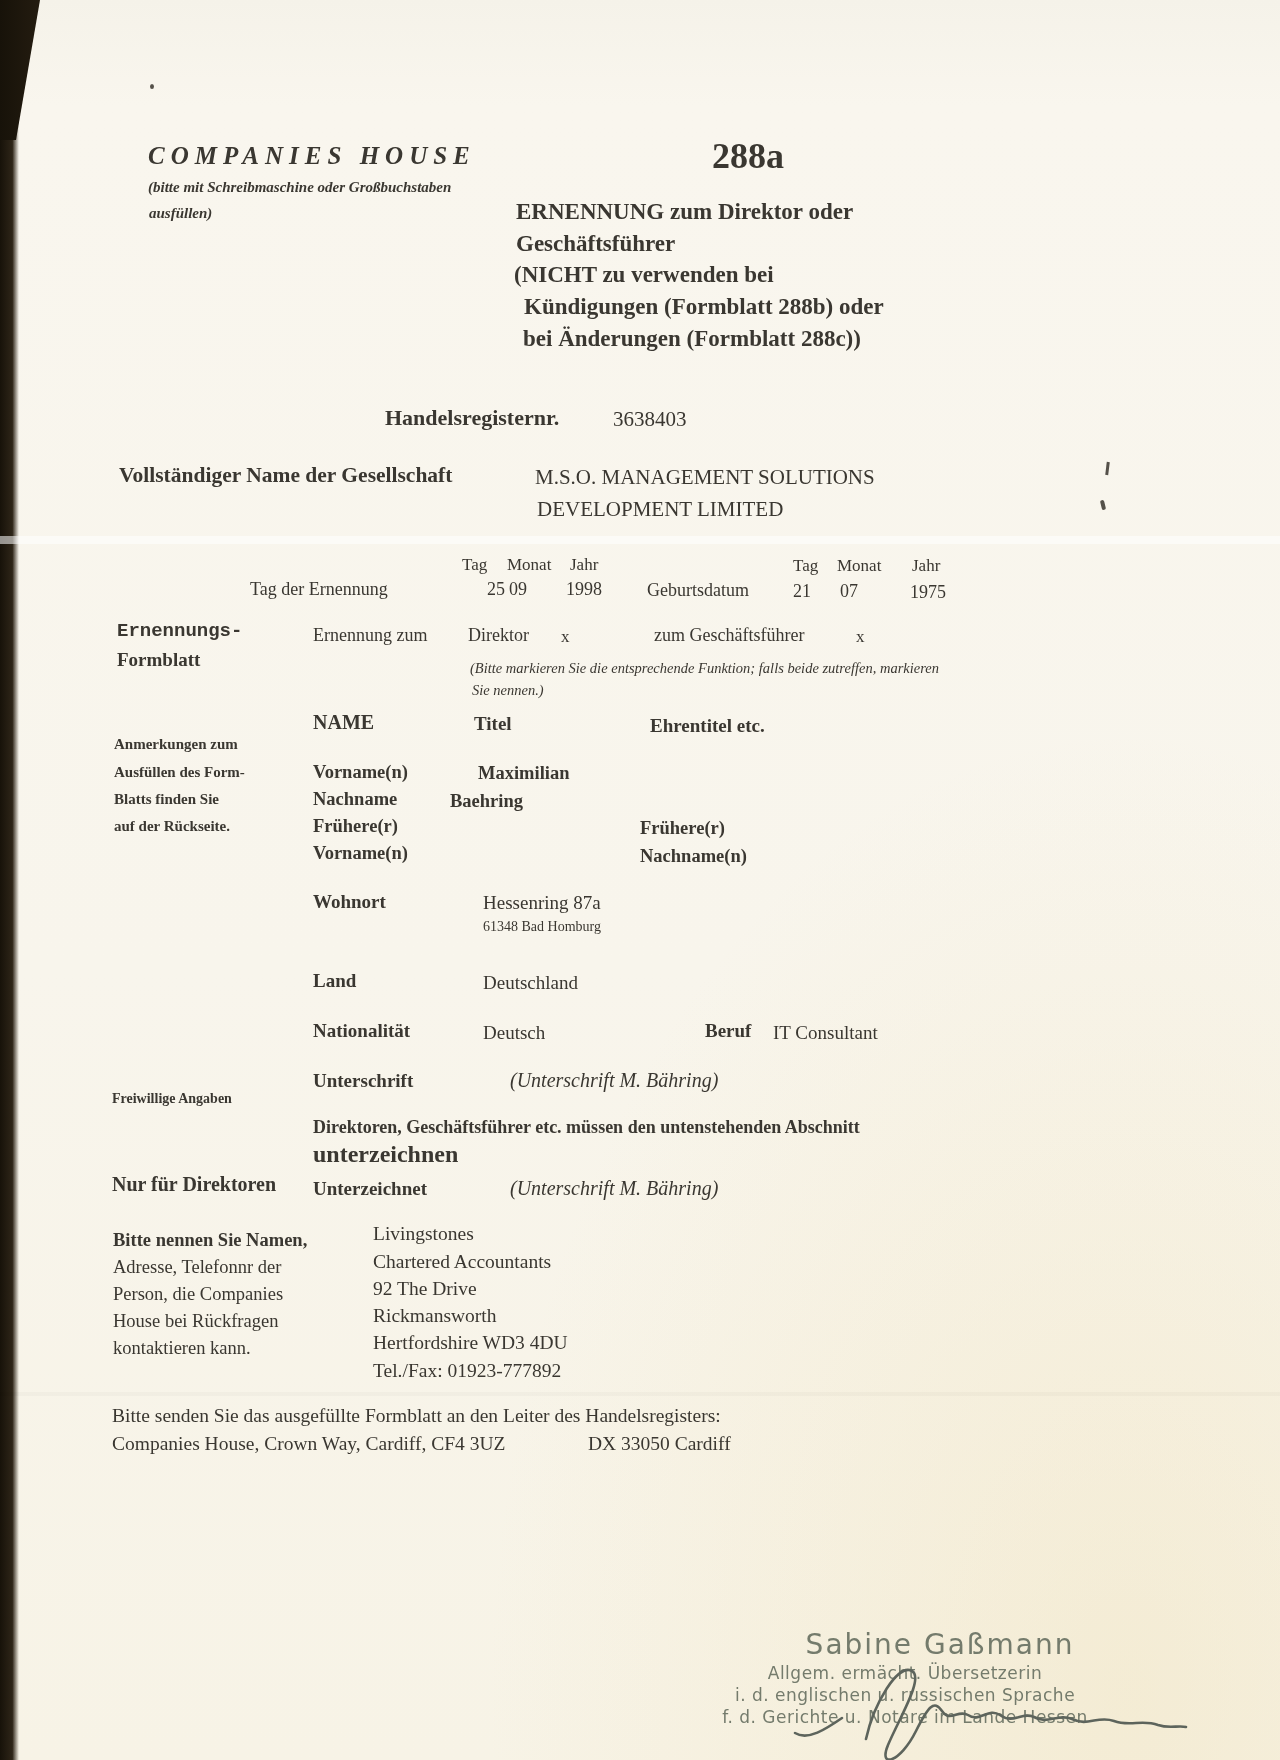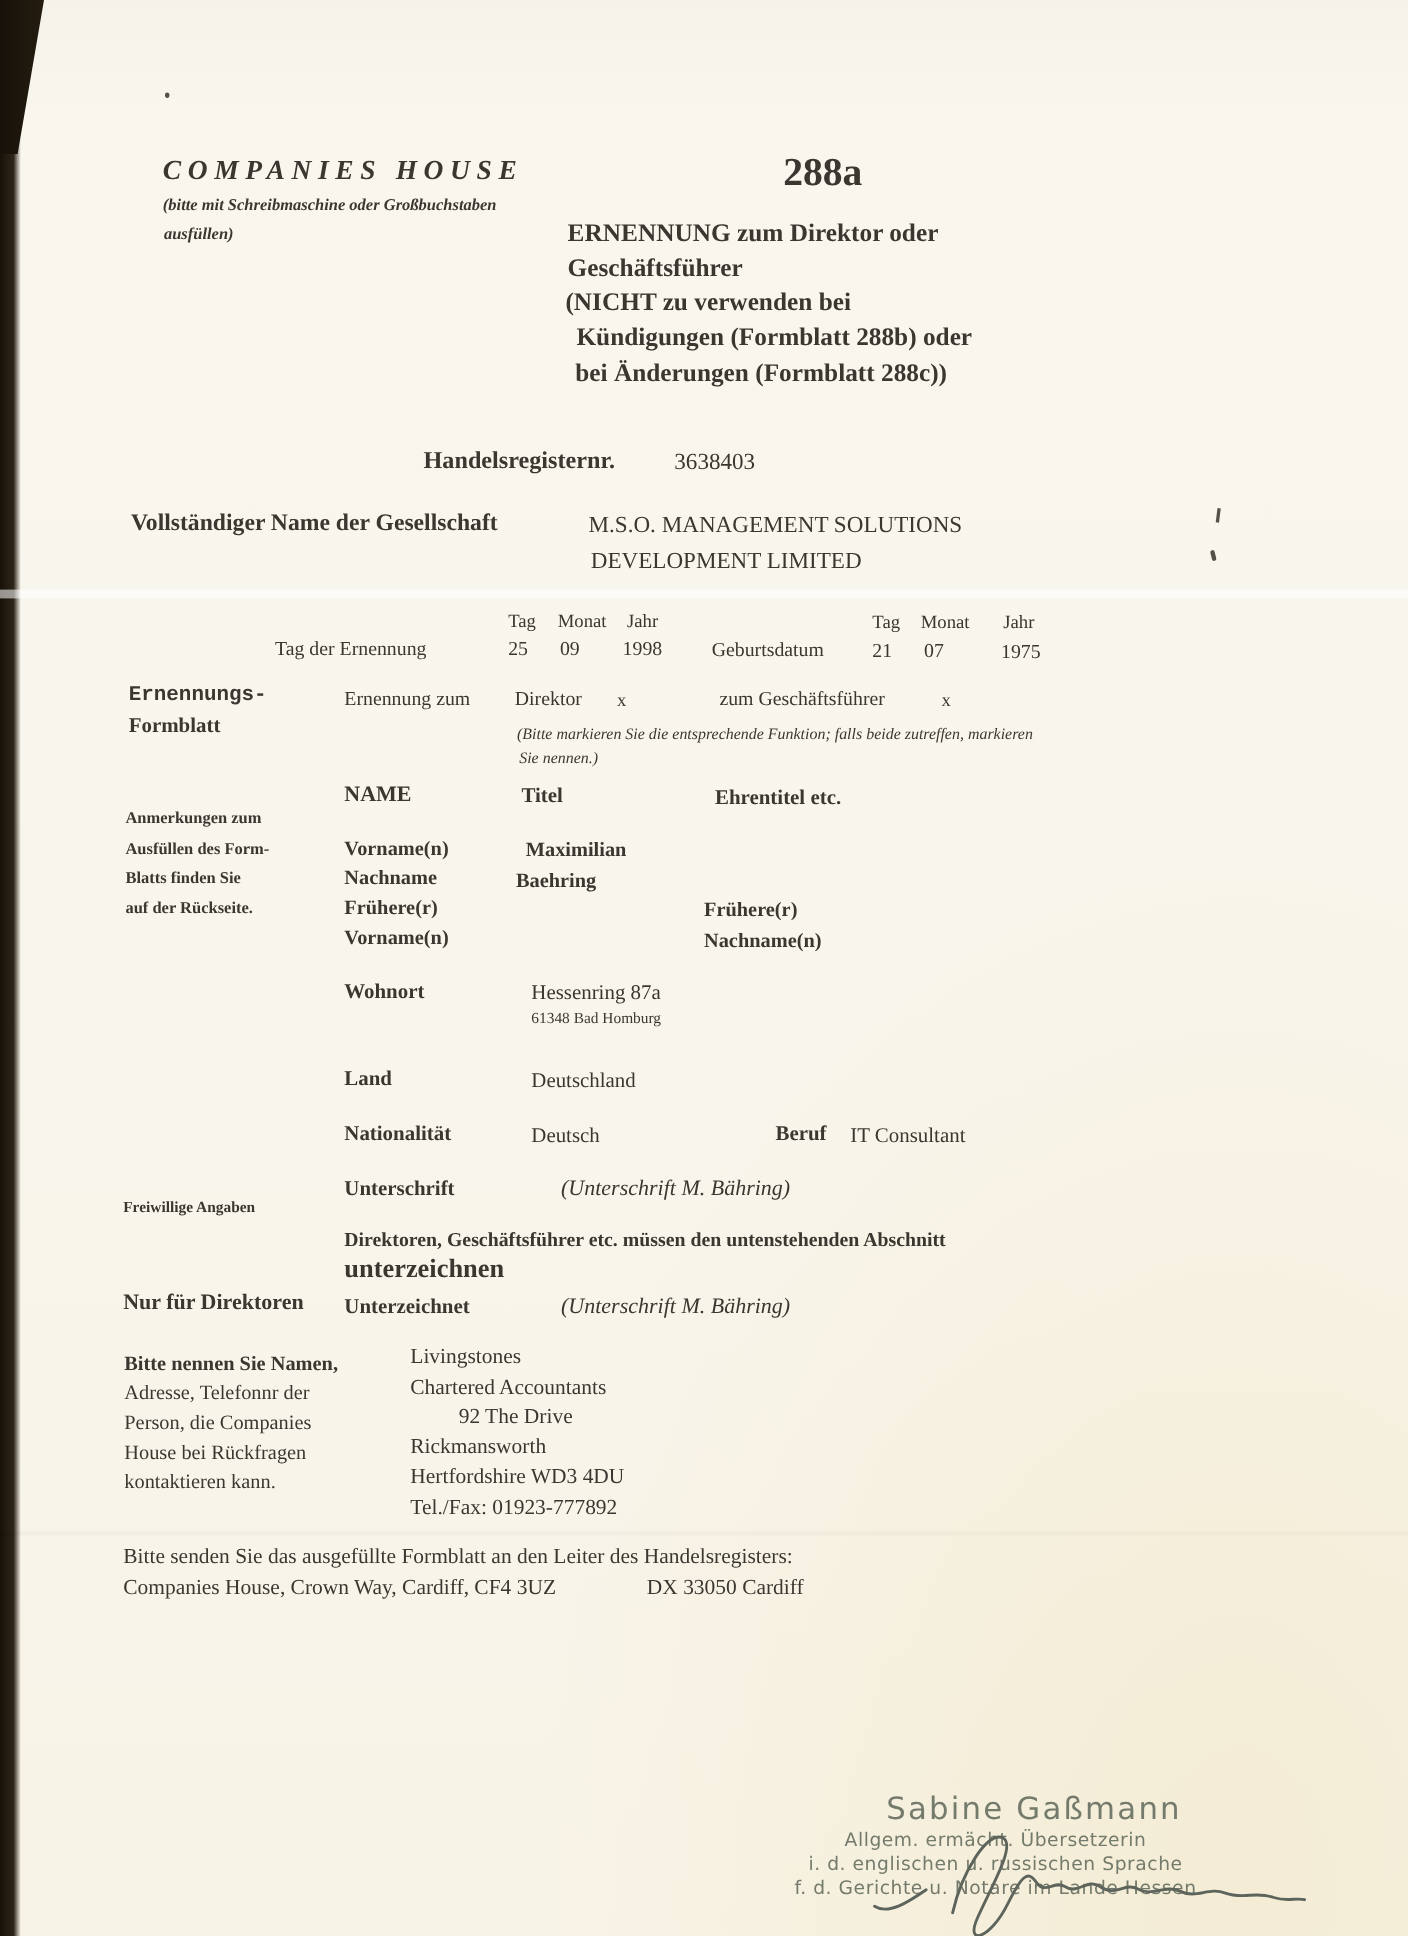--- a/index.html
+++ b/index.html
@@ -62,21 +62,21 @@
   <div class="t" style="left:613px;top:408px;font-size:21px;">3638403</div>
 
   <div class="t b" style="left:119px;top:464px;font-size:21.5px;">Vollständiger Name der Gesellschaft</div>
   <div class="t" style="left:535px;top:466px;font-size:21px;">M.S.O. MANAGEMENT SOLUTIONS</div>
   <div class="t" style="left:537px;top:498px;font-size:21px;">DEVELOPMENT LIMITED</div>
 
   <div class="t" style="left:462px;top:556px;font-size:17px;">Tag</div>
   <div class="t" style="left:507px;top:556px;font-size:17px;">Monat</div>
   <div class="t" style="left:570px;top:556px;font-size:17px;">Jahr</div>
   <div class="t" style="left:250px;top:580px;font-size:18px;">Tag der Ernennung</div>
-  <div class="t" style="left:462px;top:580px;font-size:18px;">25</div>
+  <div class="t" style="left:487px;top:580px;font-size:18px;">25</div>
   <div class="t" style="left:509px;top:580px;font-size:18px;">09</div>
   <div class="t" style="left:566px;top:580px;font-size:18px;">1998</div>
   <div class="t" style="left:647px;top:581px;font-size:18px;">Geburtsdatum</div>
   <div class="t" style="left:793px;top:557px;font-size:17px;">Tag</div>
   <div class="t" style="left:837px;top:557px;font-size:17px;">Monat</div>
   <div class="t" style="left:912px;top:557px;font-size:17px;">Jahr</div>
   <div class="t" style="left:793px;top:582px;font-size:18px;">21</div>
   <div class="t" style="left:840px;top:582px;font-size:18px;">07</div>
   <div class="t" style="left:910px;top:583px;font-size:18px;">1975</div>
 
@@ -93,21 +93,21 @@
   <div class="t b" style="left:313px;top:712px;font-size:20px;">NAME</div>
   <div class="t b" style="left:474px;top:714px;font-size:19px;">Titel</div>
   <div class="t b" style="left:650px;top:716px;font-size:19px;">Ehrentitel etc.</div>
   <div class="t b" style="left:114px;top:737px;font-size:15px;">Anmerkungen zum</div>
   <div class="t b" style="left:114px;top:765px;font-size:15px;">Ausfüllen des Form-</div>
   <div class="t b" style="left:114px;top:792px;font-size:15px;">Blatts finden Sie</div>
   <div class="t b" style="left:114px;top:819px;font-size:15px;">auf der Rückseite.</div>
   <div class="t b" style="left:313px;top:763px;font-size:18.5px;">Vorname(n)</div>
   <div class="t b" style="left:478px;top:764px;font-size:18.5px;">Maximilian</div>
   <div class="t b" style="left:313px;top:790px;font-size:18.5px;">Nachname</div>
-  <div class="t b" style="left:469px;top:792px;font-size:18.5px;">Baehring</div>
+  <div class="t b" style="left:450px;top:792px;font-size:18.5px;">Baehring</div>
   <div class="t b" style="left:313px;top:817px;font-size:18.5px;">Frühere(r)</div>
   <div class="t b" style="left:313px;top:844px;font-size:18.5px;">Vorname(n)</div>
   <div class="t b" style="left:640px;top:819px;font-size:18.5px;">Frühere(r)</div>
   <div class="t b" style="left:640px;top:847px;font-size:18.5px;">Nachname(n)</div>
 
   <div class="t b" style="left:313px;top:892px;font-size:19px;">Wohnort</div>
   <div class="t" style="left:483px;top:893px;font-size:19px;">Hessenring 87a</div>
   <div class="t" style="left:483px;top:920px;font-size:14px;">61348 Bad Homburg</div>
   <div class="t b" style="left:313px;top:971px;font-size:19px;">Land</div>
   <div class="t" style="left:483px;top:973px;font-size:19px;">Deutschland</div>
@@ -125,21 +125,21 @@
   <div class="t b" style="left:313px;top:1179px;font-size:19px;">Unterzeichnet</div>
   <div class="t i" style="left:510px;top:1178px;font-size:20px;">(Unterschrift M. Bähring)</div>
 
   <div class="t" style="left:113px;top:1231px;font-size:18.5px;font-weight:bold;">Bitte nennen Sie Namen,</div>
   <div class="t" style="left:113px;top:1258px;font-size:18.5px;">Adresse, Telefonnr der</div>
   <div class="t" style="left:113px;top:1285px;font-size:18.5px;">Person, die Companies</div>
   <div class="t" style="left:113px;top:1312px;font-size:18.5px;">House bei Rückfragen</div>
   <div class="t" style="left:113px;top:1339px;font-size:18.5px;">kontaktieren kann.</div>
   <div class="t" style="left:373px;top:1224px;font-size:19.5px;">Livingstones</div>
   <div class="t" style="left:373px;top:1252px;font-size:19.5px;">Chartered Accountants</div>
-  <div class="t" style="left:373px;top:1279px;font-size:19.5px;margin-left:44px;">92 The Drive</div>
+  <div class="t" style="left:373px;top:1279px;font-size:19.5px;">92 The Drive</div>
   <div class="t" style="left:373px;top:1306px;font-size:19.5px;">Rickmansworth</div>
   <div class="t" style="left:373px;top:1333px;font-size:19.5px;">Hertfordshire WD3 4DU</div>
   <div class="t" style="left:373px;top:1361px;font-size:19.5px;">Tel./Fax: 01923-777892</div>
 
   <div class="t" style="left:112px;top:1406px;font-size:19.5px;">Bitte senden Sie das ausgefüllte Formblatt an den Leiter des Handelsregisters:</div>
   <div class="t" style="left:112px;top:1434px;font-size:19.5px;">Companies House, Crown Way, Cardiff, CF4 3UZ</div>
   <div class="t" style="left:588px;top:1434px;font-size:19.5px;">DX 33050 Cardiff</div>
 
   <div class="stamp" style="left:750px;top:1628px;width:380px;font-size:28px;letter-spacing:2px;">Sabine Gaßmann</div>
   <div class="stamp" style="left:715px;top:1663px;width:380px;font-size:17px;letter-spacing:0.5px;">Allgem. ermächt. Übersetzerin</div>

